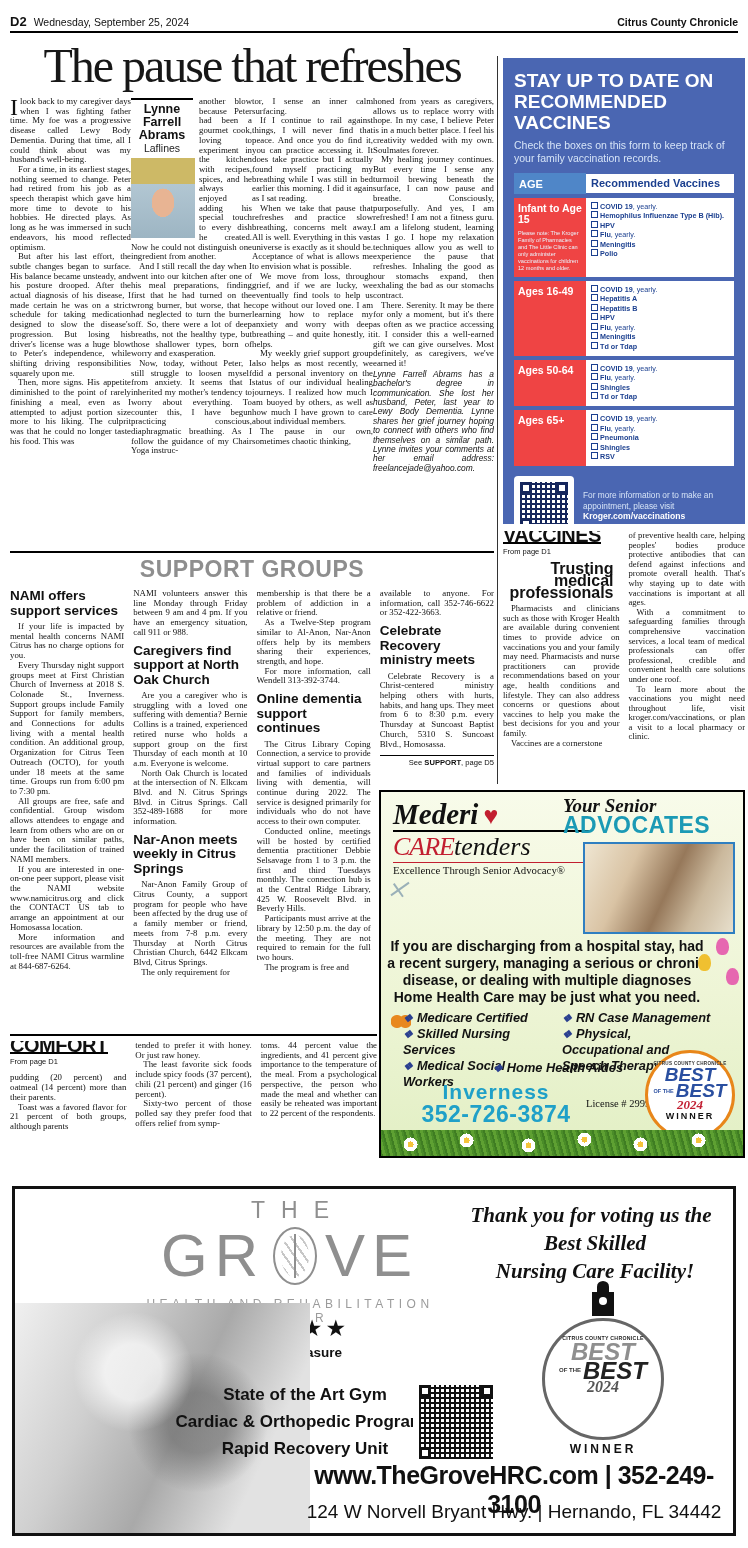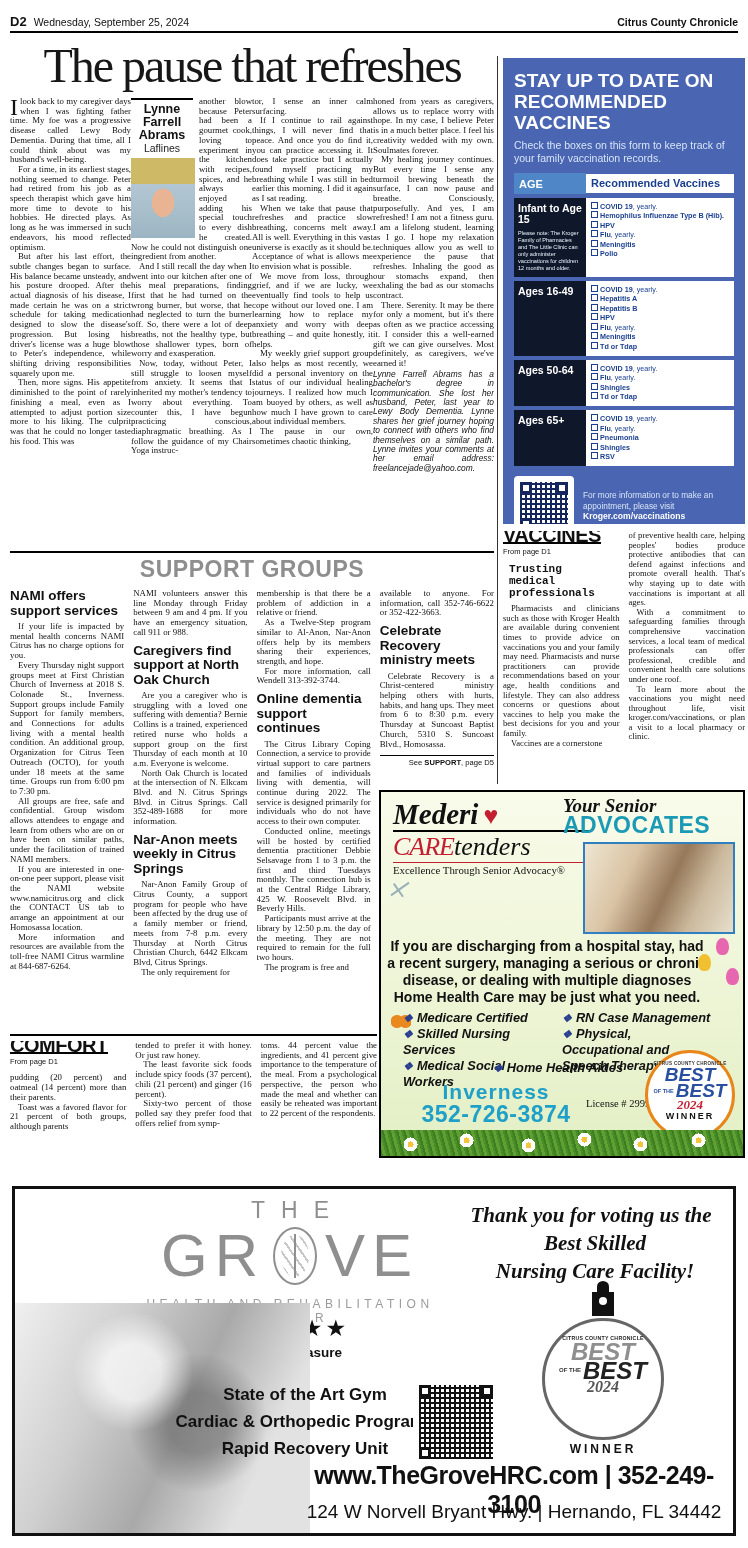--- a/index.html
+++ b/index.html
@@ -46,21 +46,21 @@
 
   
   .kroger-ad{position:absolute;left:503px;top:58px;width:242px;height:466px;
              background:#4a66b2;padding:12px 11px;box-sizing:border-box;
              font-family:"Liberation Sans",sans-serif;overflow:hidden;}
   .kr-title{color:#fff;font-weight:bold;font-size:19px;line-height:21px;}
   .kr-sub{color:#d6e4f7;font-size:10.5px;line-height:13px;margin-top:6px;}
   .kr-table{margin-top:8px;}
   .krow{display:flex;margin-top:4px;}
   .krow.khead{margin-top:0;align-items:center;}
-  .kage{width:72px;background:#0f172a;color:#fff;font-weight:bold;font-size:10.5px;
+  .kage{width:72px;background:#ef4444;color:#fff;font-weight:bold;font-size:10.5px;
         line-height:11.5px;padding:5px 4px;box-sizing:border-box;flex:0 0 auto;}
   .khead .kage{background:#4f86c8;font-size:11px;padding:6px 5px 3px;}
   .kvax{flex:1;background:#fff;color:#1b3f8f;padding:4px 5px;box-sizing:border-box;min-width:0;}
   .khead .kvax{font-weight:bold;font-size:11px;line-height:11.5px;}
   .age-note{font-weight:normal;font-size:5.6px;line-height:7px;color:#eaf4fd;margin-top:4px;}
   .vitem{font-size:7.2px;line-height:9.6px;padding-left:9px;text-indent:-9px;font-weight:bold;}
   .vitem .rest{font-weight:normal;}
   .cb{display:inline-block;width:5px;height:5px;border:1px solid #1b3f8f;margin-right:2px;}
   .kr-foot{display:flex;gap:9px;margin-top:10px;align-items:center;}
   .qr{width:60px;height:60px;background:#fff;border-radius:4px;position:relative;
@@ -76,22 +76,22 @@
   .kr-foot-text{color:#d6e4f7;font-size:8.3px;line-height:10.5px;}
   .kr-foot-text b{color:#fff;font-size:8.6px;}
 
   
   .vax-cont{position:absolute;left:503px;top:531px;width:242px;height:253px;
             display:flex;gap:9px;overflow:hidden;}
   .vc-col{flex:1;font-size:8.6px;line-height:9.6px;text-align:justify;min-width:0;}
   .cont-title{font-family:"Liberation Sans",sans-serif;font-weight:bold;font-size:20px;
               letter-spacing:-0.5px;display:inline-block;border-bottom:2px solid #000;padding-bottom:1px;}
   .cont-from{font-family:"Liberation Sans",sans-serif;font-size:7.5px;margin:2px 0 7px;}
-  .vc-subhead{font-family:Liberation Mono, monospace;font-weight:bold;font-size:11px;
-              line-height:12px;text-align:left;margin:0 6px 5px;}
+  .vc-subhead{font-family:Liberation Sans, sans-serif;font-weight:bold;font-size:16px;
+              line-height:12px;text-align:right;margin:0 6px 5px;}
 
   
   .sg-rule{position:absolute;left:10px;top:551px;width:484px;height:2px;background:#000;}
   .sg-banner{position:absolute;left:10px;top:556px;width:484px;text-align:center;
              font-family:"Liberation Sans",sans-serif;font-weight:bold;font-size:23px;
              letter-spacing:0.5px;color:#8e8e8e;}
   .support-cols{position:absolute;left:10px;top:589px;width:484px;height:446px;
                 display:flex;gap:9px;overflow:hidden;}
   .sg-h{font-family:"Liberation Sans",sans-serif;font-weight:bold;font-size:13.5px;
         line-height:14.5px;margin:6px 0 4px;text-align:left;}

